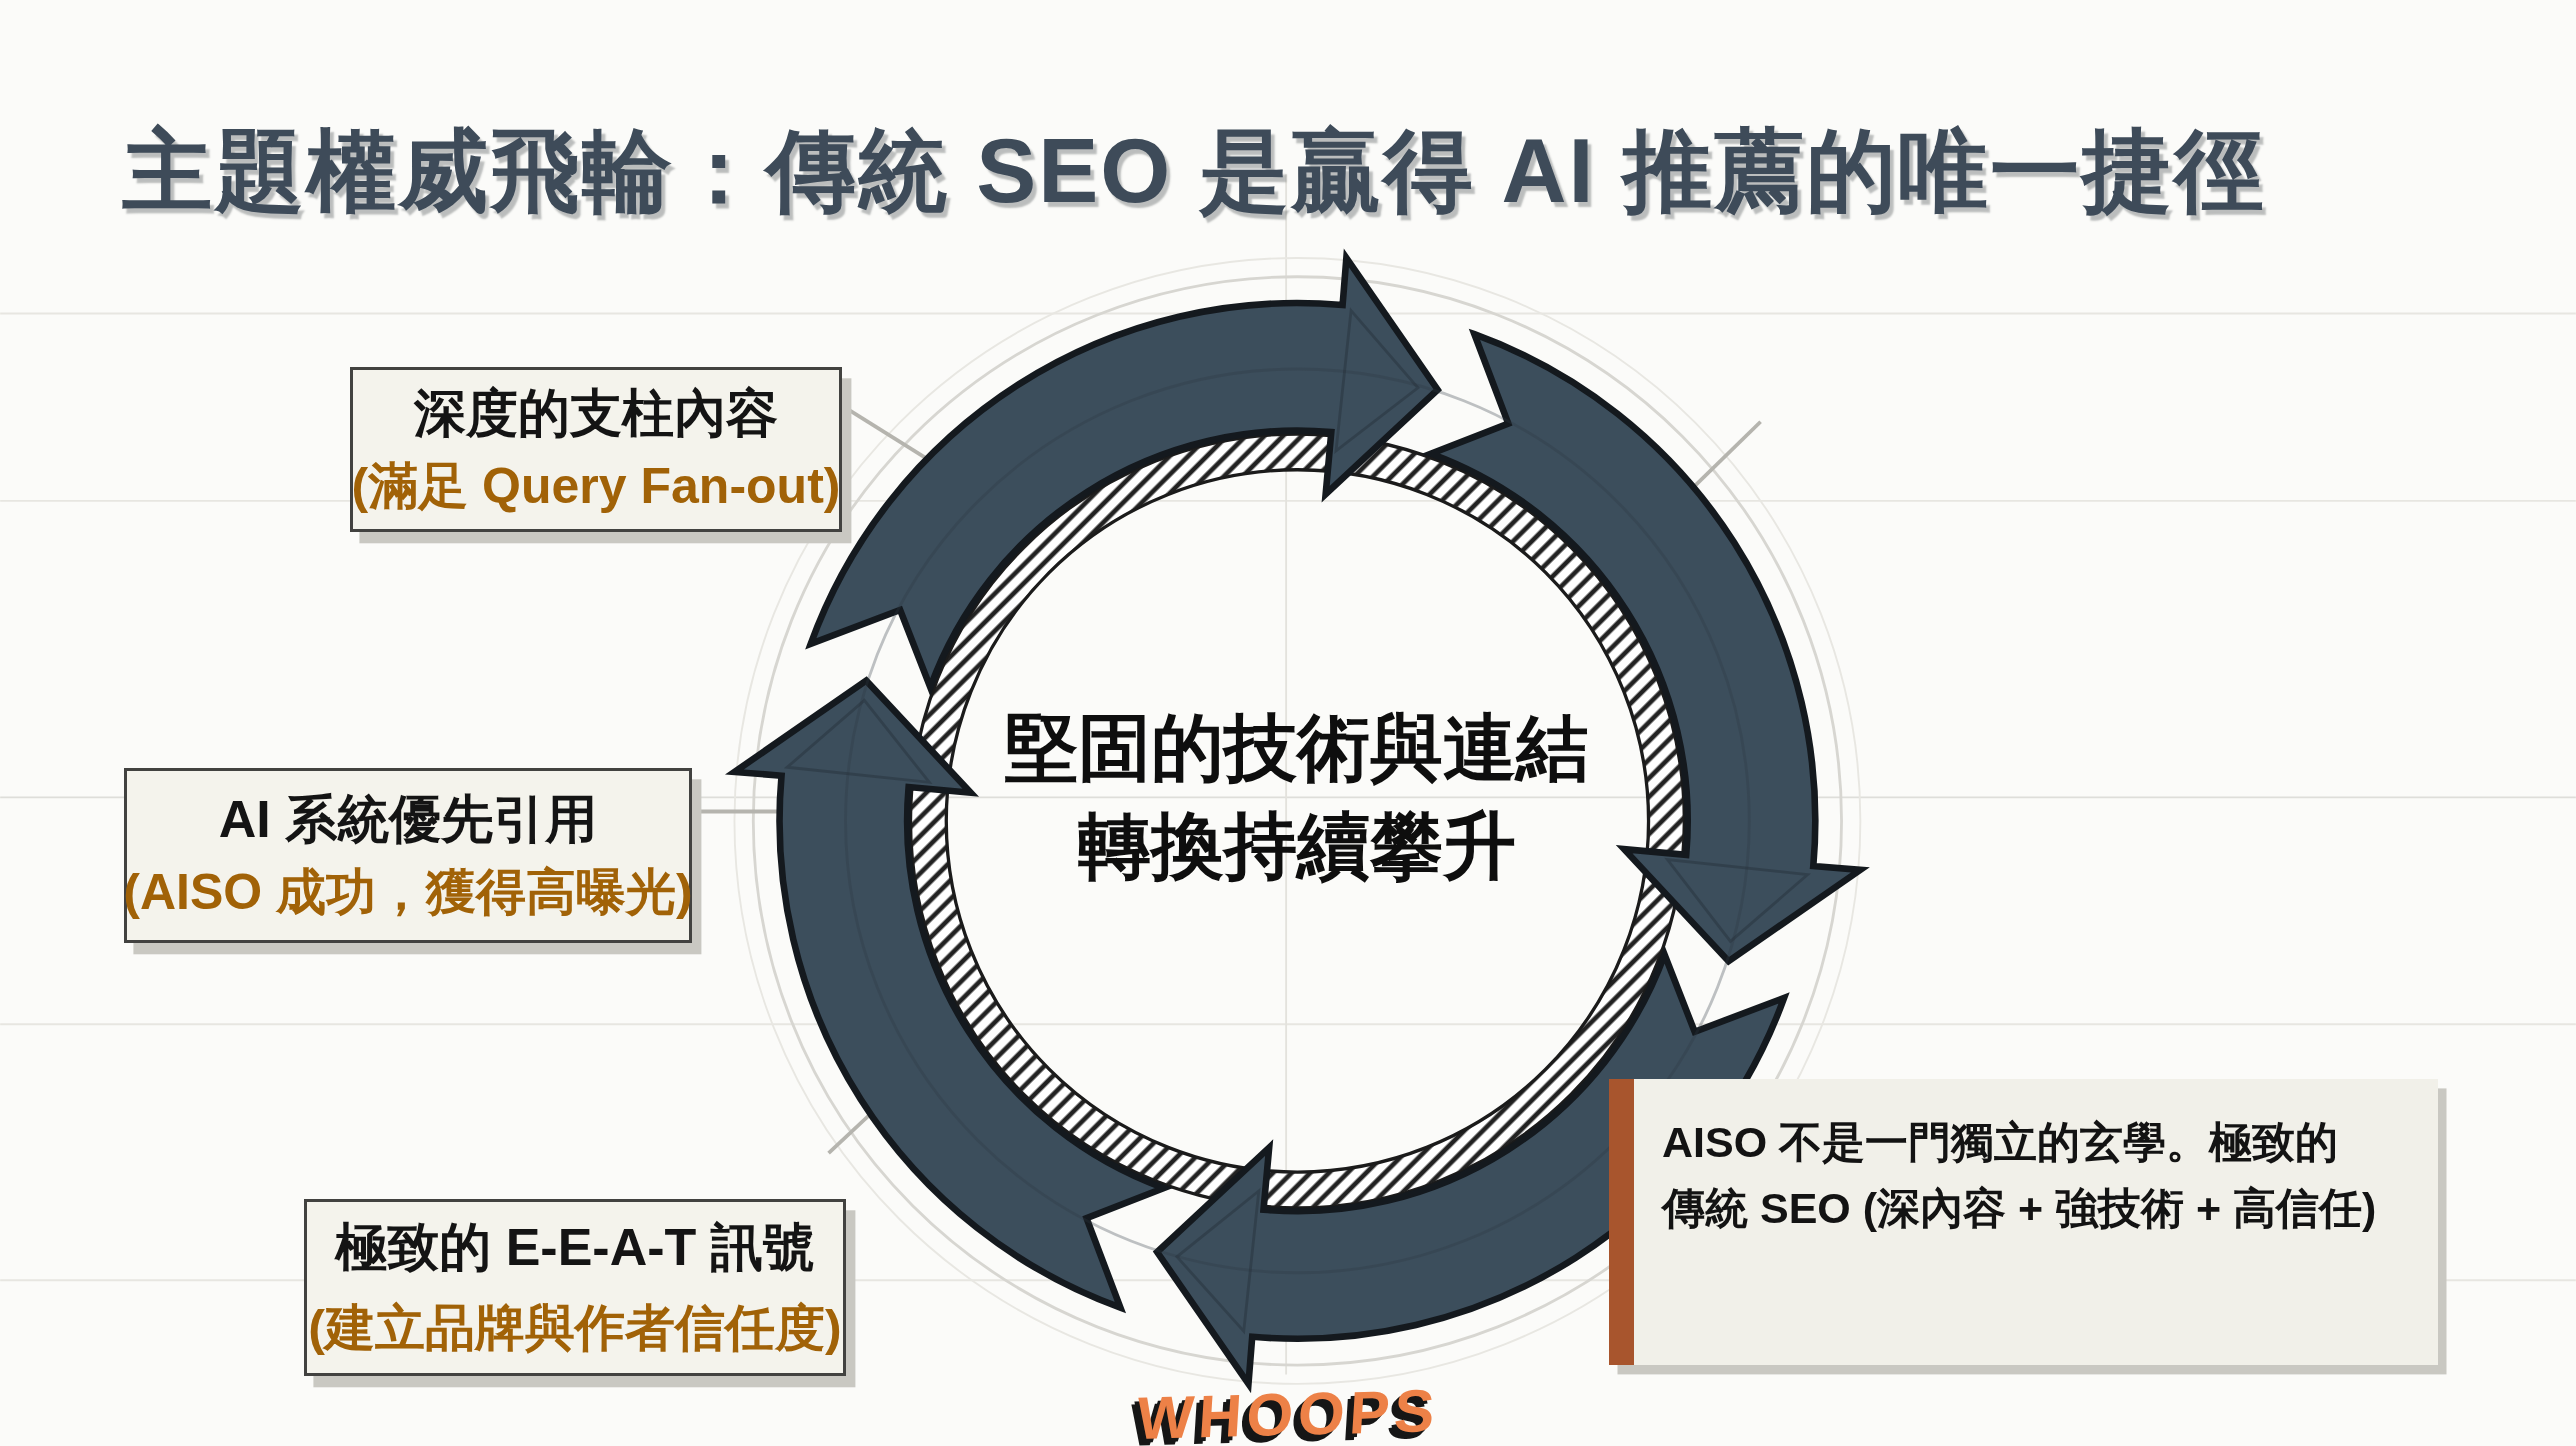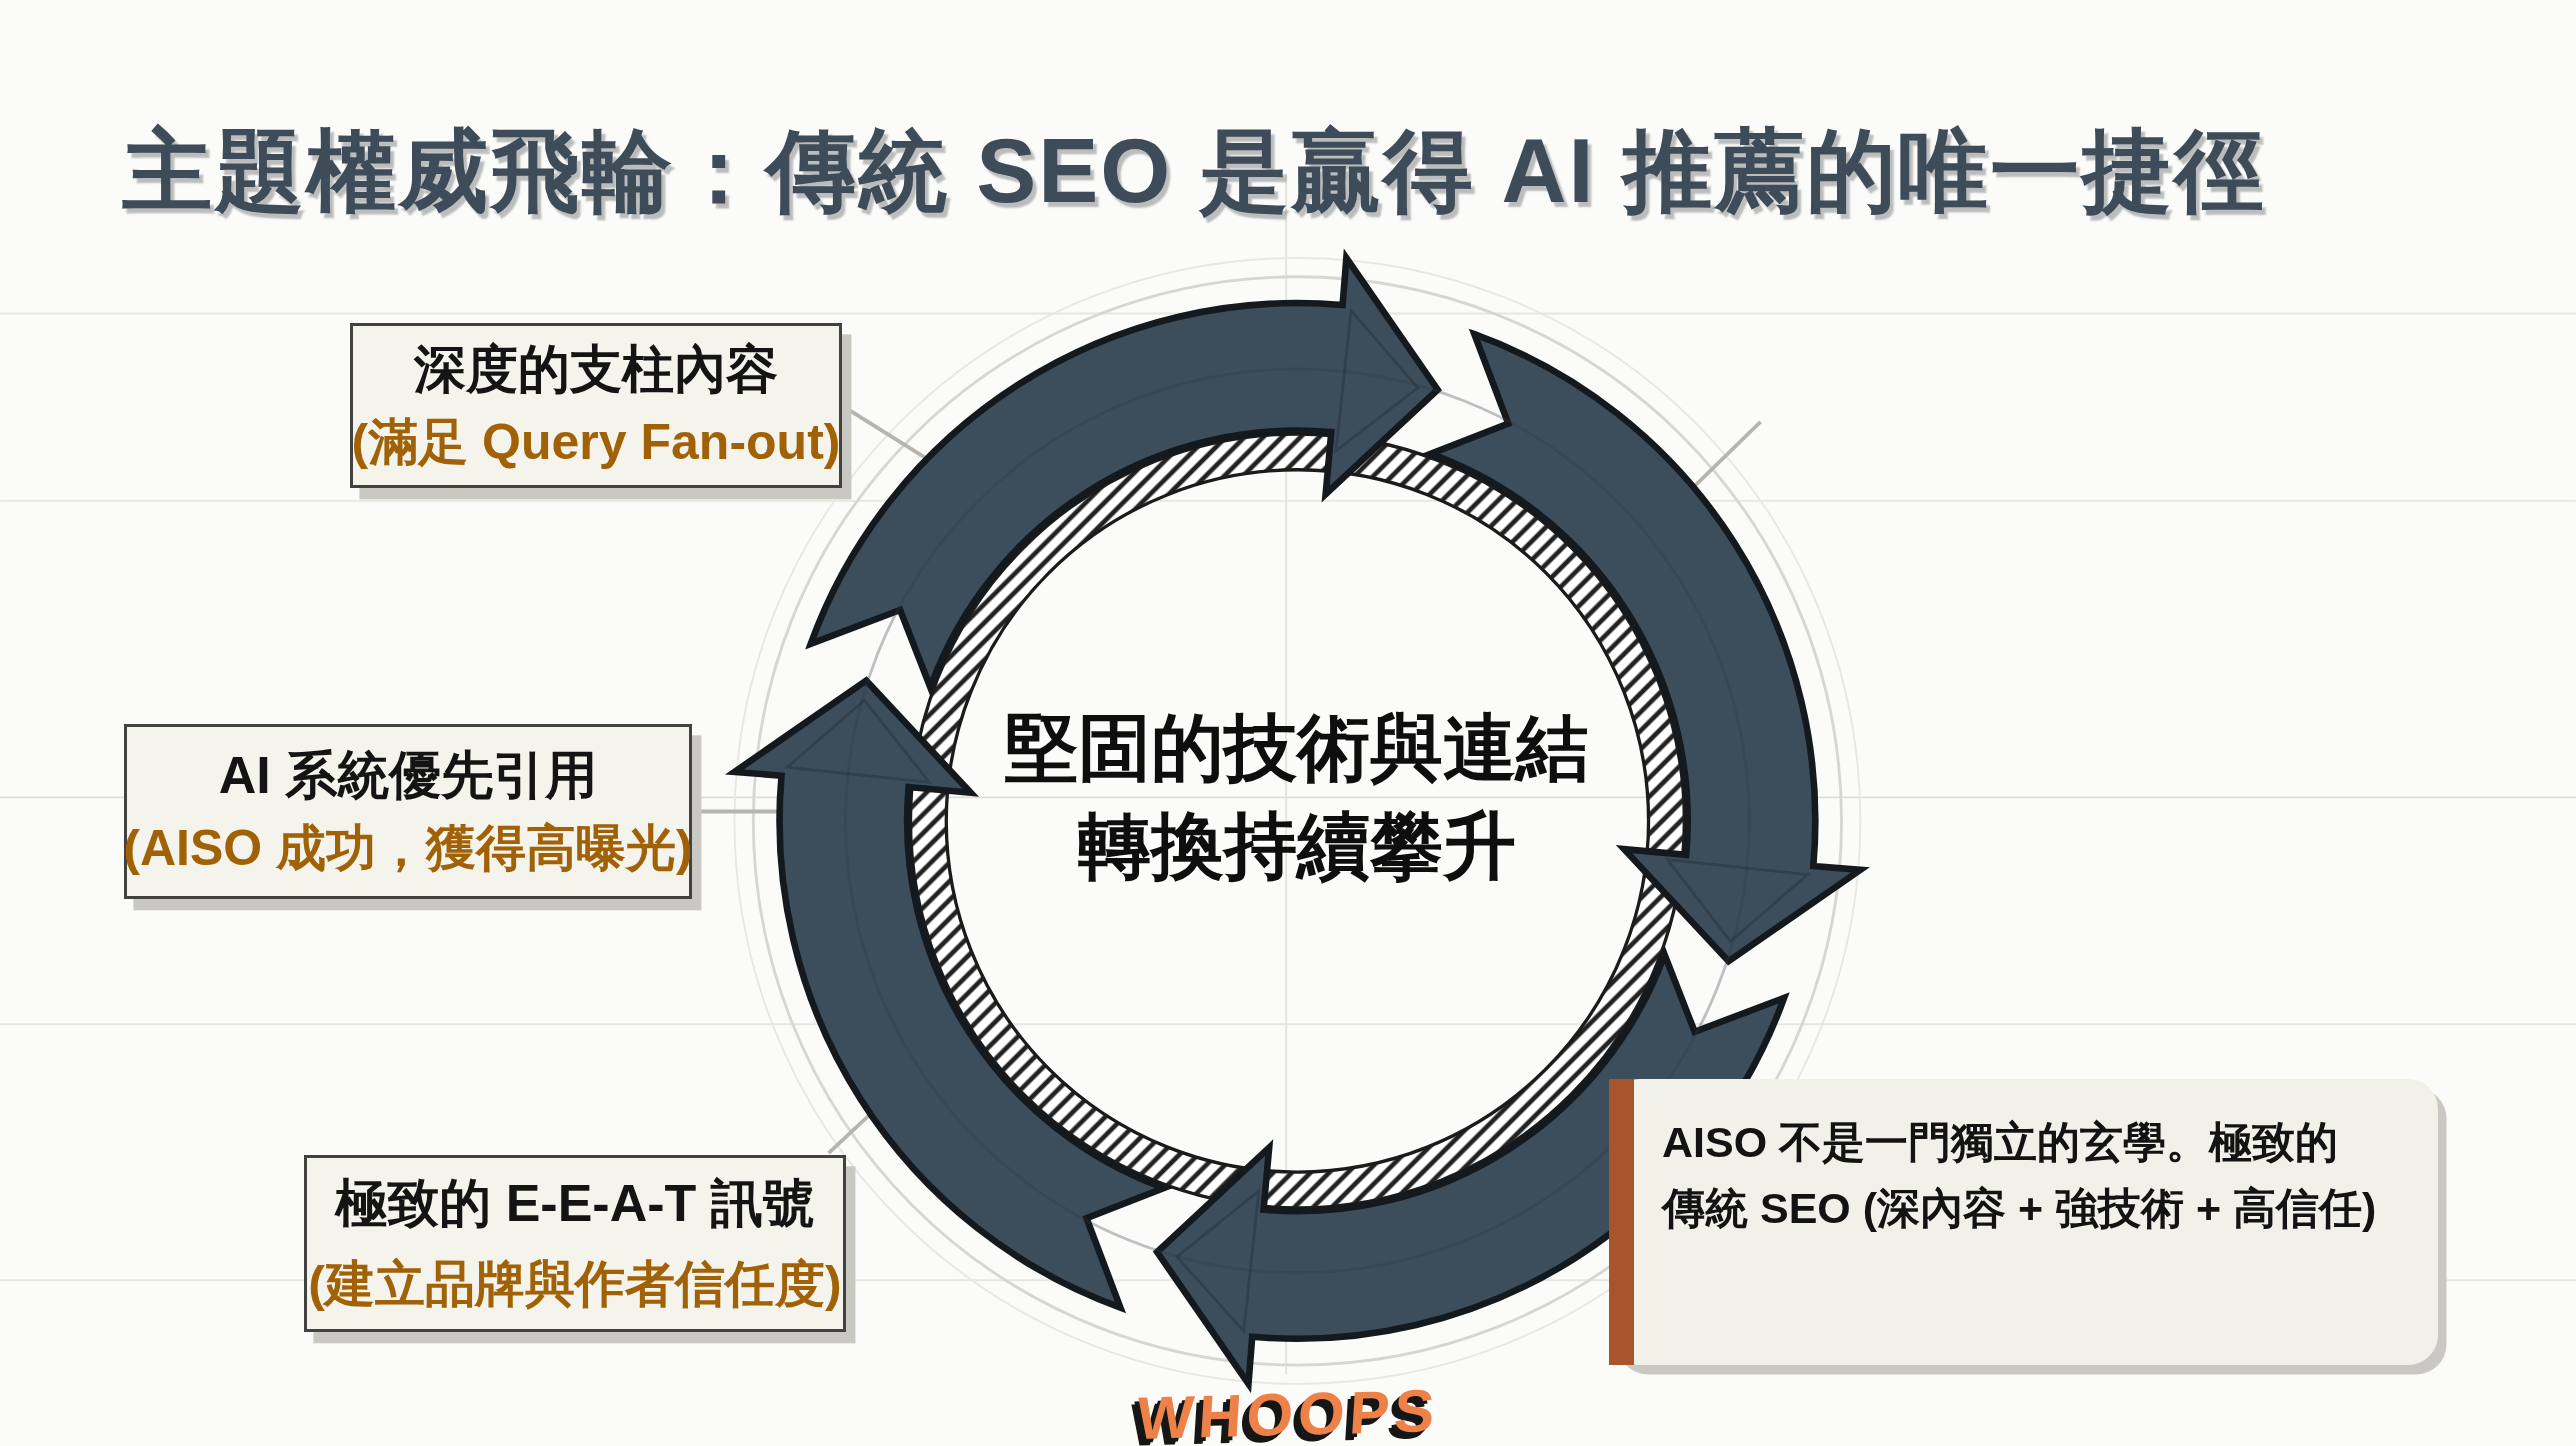--- a/index.html
+++ b/index.html
@@ -27,21 +27,21 @@
     position:absolute;
     background:#F4F3EC;
     border:3.8px solid #424240;
     box-shadow:9.4px 11.3px 0 #C9C8C2;
     display:flex;flex-direction:column;justify-content:center;
     box-sizing:border-box;
     line-height:1.25;
   }
   .node-box .l1{font-size:52px;font-weight:800;color:#141414;white-space:nowrap;}
   .node-box .l2{font-size:50px;font-weight:600;color:#a16207;margin-top:9.4px;white-space:nowrap;}
-  .node-center{text-align:center;align-items:center;}
+  .node-center{text-align:center;align-items:center;margin-top:44px;}
   .node-left-align{align-items:flex-start;padding-left:24.5px;}
 
   .box-tl{left:350px;top:323px;width:492px;height:165px;}
   .box-tr{left:1759px;top:323px;width:626px;height:165px;}
   .box-ml{left:124px;top:724px;width:568px;height:175px;}
   .box-bl{left:304px;top:1155px;width:542px;height:177px;gap:8px;}
 
   .center-label{
     position:absolute;left:963px;top:699px;width:668px;
     text-align:center;
@@ -49,21 +49,20 @@
     line-height:98px;
     white-space:nowrap;
   }
 
   .callout{
     position:absolute;left:1609px;top:1079px;width:829px;height:286px;
     background:#F1F0E9;
     box-shadow:8.5px 9.4px 0 #C9C8C2;
     box-sizing:border-box;
     padding:30px 28px 0 53px;
-    border-radius:30px;
   }
   .callout .bar{
     position:absolute;left:0;top:0;width:24.5px;height:100%;
     background:#A8552D;
   }
   .callout .line{
     font-size:43px;font-weight:800;color:#131313;
     line-height:66px;white-space:nowrap;
   }
 

